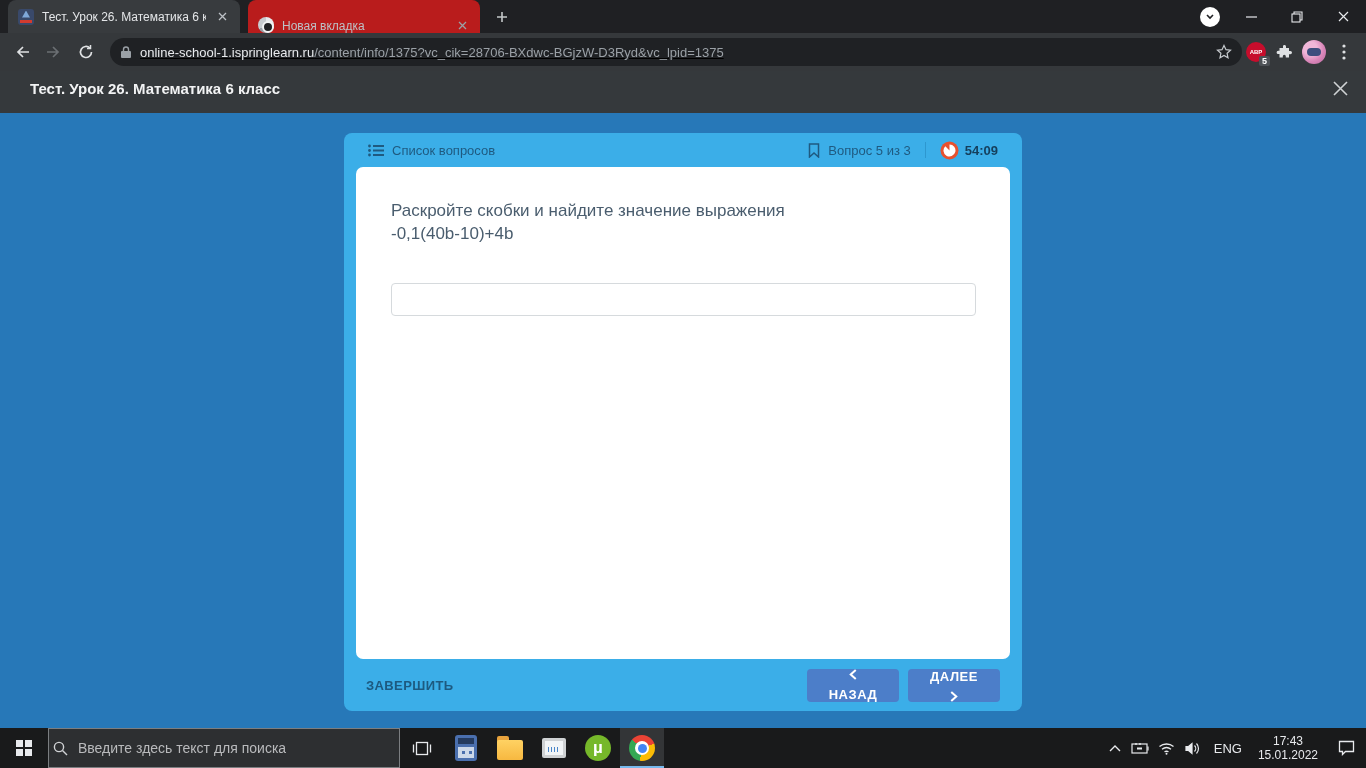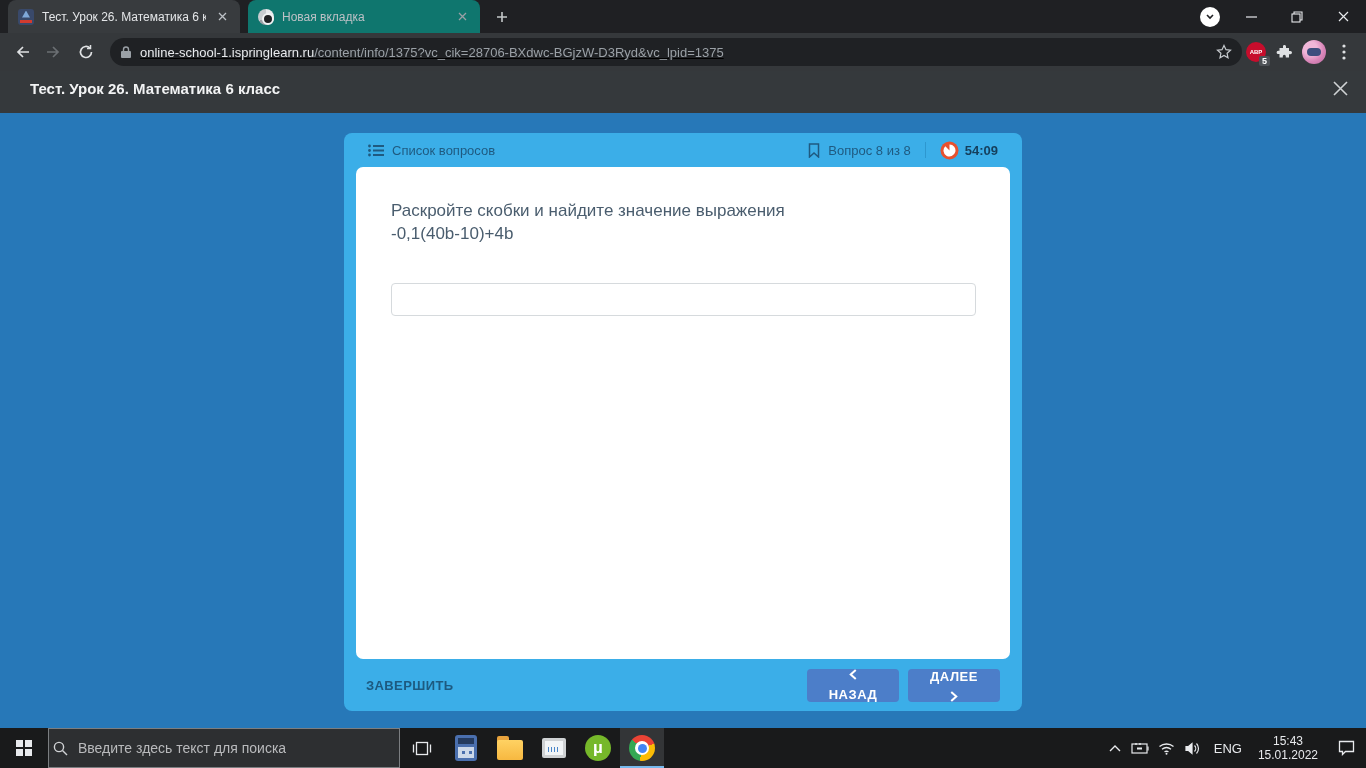--- a/index.html
+++ b/index.html
@@ -5,21 +5,21 @@
   * { margin:0; padding:0; box-sizing:border-box; }
   html,body { width:1366px; height:768px; overflow:hidden; background:#000;
     font-family:"Liberation Sans", sans-serif; }
   .win { position:relative; width:1366px; height:768px; display:flex; flex-direction:column; }
 
   
   .tabstrip { height:33px; background:#1f2023; display:flex; align-items:flex-end; position:relative; }
   .tab { height:33px; width:232px; display:flex; align-items:center; gap:8px; padding:0 10px;
     border-radius:8px 8px 0 0; color:#bdc1c6; font-size:12px; cursor:default; }
   .tab.active { background:#383b3e; color:#e4e6e8; margin-left:8px; }
-  .tab.inactive { background:#0f766e; margin-left:8px; }
+  .tab.inactive { background:#b91c1c; margin-left:8px;align-items:flex-end; }
   .tab-title { white-space:nowrap; overflow:hidden; flex:1; }
   .tab-close { width:16px; height:16px; display:flex; align-items:center; justify-content:center; border-radius:50%; flex:none; }
   .favicon1 { width:16px; height:16px; flex:none; border-radius:3px; background:#39496a; position:relative; overflow:hidden; }
   .favicon1:before { content:""; position:absolute; left:4px; top:2px; width:8px; height:7px; background:#7fa8d9; clip-path:polygon(50% 0,100% 100%,0 100%); }
   .favicon1:after { content:""; position:absolute; left:2px; bottom:2px; width:12px; height:3px; background:#d23b2f; }
   .favicon2 { width:16px; height:16px; flex:none; border-radius:50%;
     background:conic-gradient(#e8eaed 0 120deg,#9aa0a6 120deg 240deg,#c8ccd0 240deg 360deg); position:relative; }
   .favicon2:after { content:""; position:absolute; left:4px; top:4px; width:8px; height:8px; border-radius:50%;
     background:#202124; border:2px solid #f1f3f4; }
   .newtab-btn { width:28px; height:28px; margin:0 0 2px 8px; display:flex; align-items:center; justify-content:center; border-radius:50%; }
@@ -223,21 +223,21 @@
             <g stroke="#1f5a80" stroke-width="1.8">
                 <path d="M5 2h11M5 6.5h11M5 11h11"></path>
               </g>
             </svg>
           <span>Список вопросов</span>
         </div>
         <div class="right">
           <svg width="12" height="15" viewBox="0 0 12 15" fill="none" stroke="#1f5a80" stroke-width="1.5">
             <path d="M1.5 1h9v13L6 10l-4.5 4z"></path>
             </svg>
-          <span>Вопрос 8 из 8</span>
+          <span>Вопрос 5 из 3</span>
           <span class="q-divider"></span>
           <span class="timer-wrap">
             <svg width="19" height="19" viewBox="0 0 19 19">
               <circle cx="9.5" cy="9.5" r="9" fill="#e8512e"></circle>
               <path d="M9.5 3.5a6 6 0 1 1-4.2 1.7L9.5 9.5z" fill="#fff"></path>
               </svg>
             <span>54:09</span>
           </span>
         </div>
       </div>
@@ -328,21 +328,21 @@
           </svg>
       </div>
       <div class="tray-icon">
         <svg width="16" height="13" viewBox="0 0 16 13" fill="none" stroke="#e8eaed" stroke-width="1.2">
           <path d="M1 4.5h2.5L7 1.5v10L3.5 8.5H1z" fill="#e8eaed"></path>
             <path d="M9.5 3.5a4.3 4.3 0 0 1 0 6M11.5 1.5a7.3 7.3 0 0 1 0 10"></path>
           </svg>
       </div>
       <div class="tray-lang">ENG</div>
       <div class="tray-clock">
-        <div>15:43</div>
+        <div>17:43</div>
         <div>15.01.2022</div>
       </div>
       <div class="tray-note">
         <svg width="17" height="16" viewBox="0 0 17 16" fill="none" stroke="#e8eaed" stroke-width="1.3">
           <path d="M1.5 1.5h14v10h-8l-3 3v-3h-3z"></path>
           </svg>
       </div>
     </div>
   </div>
 

